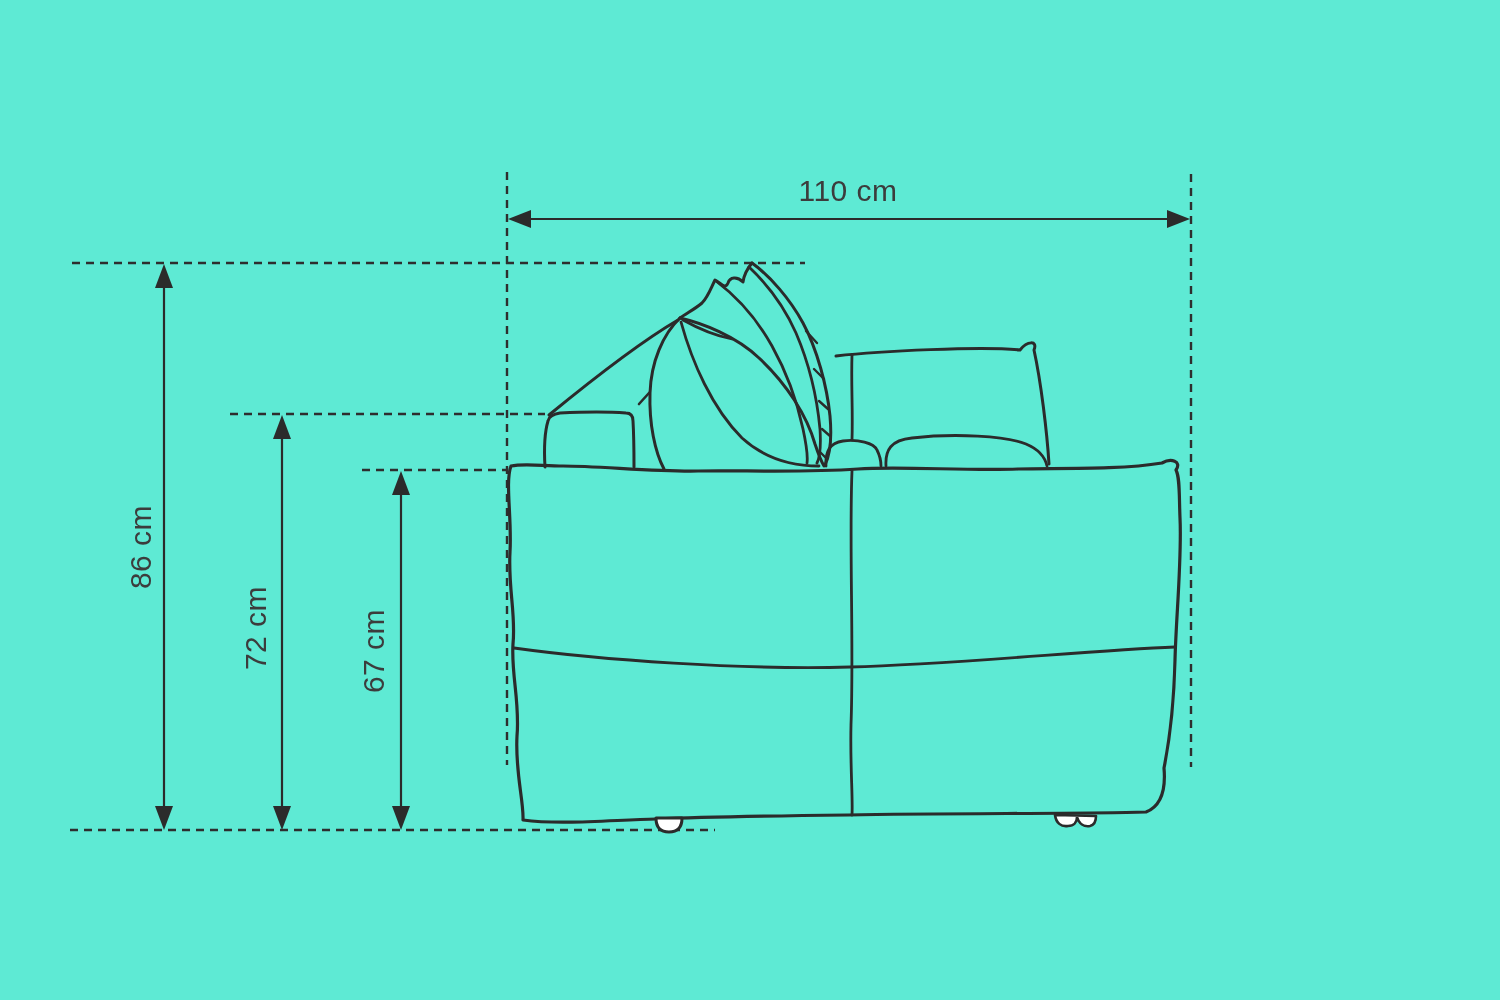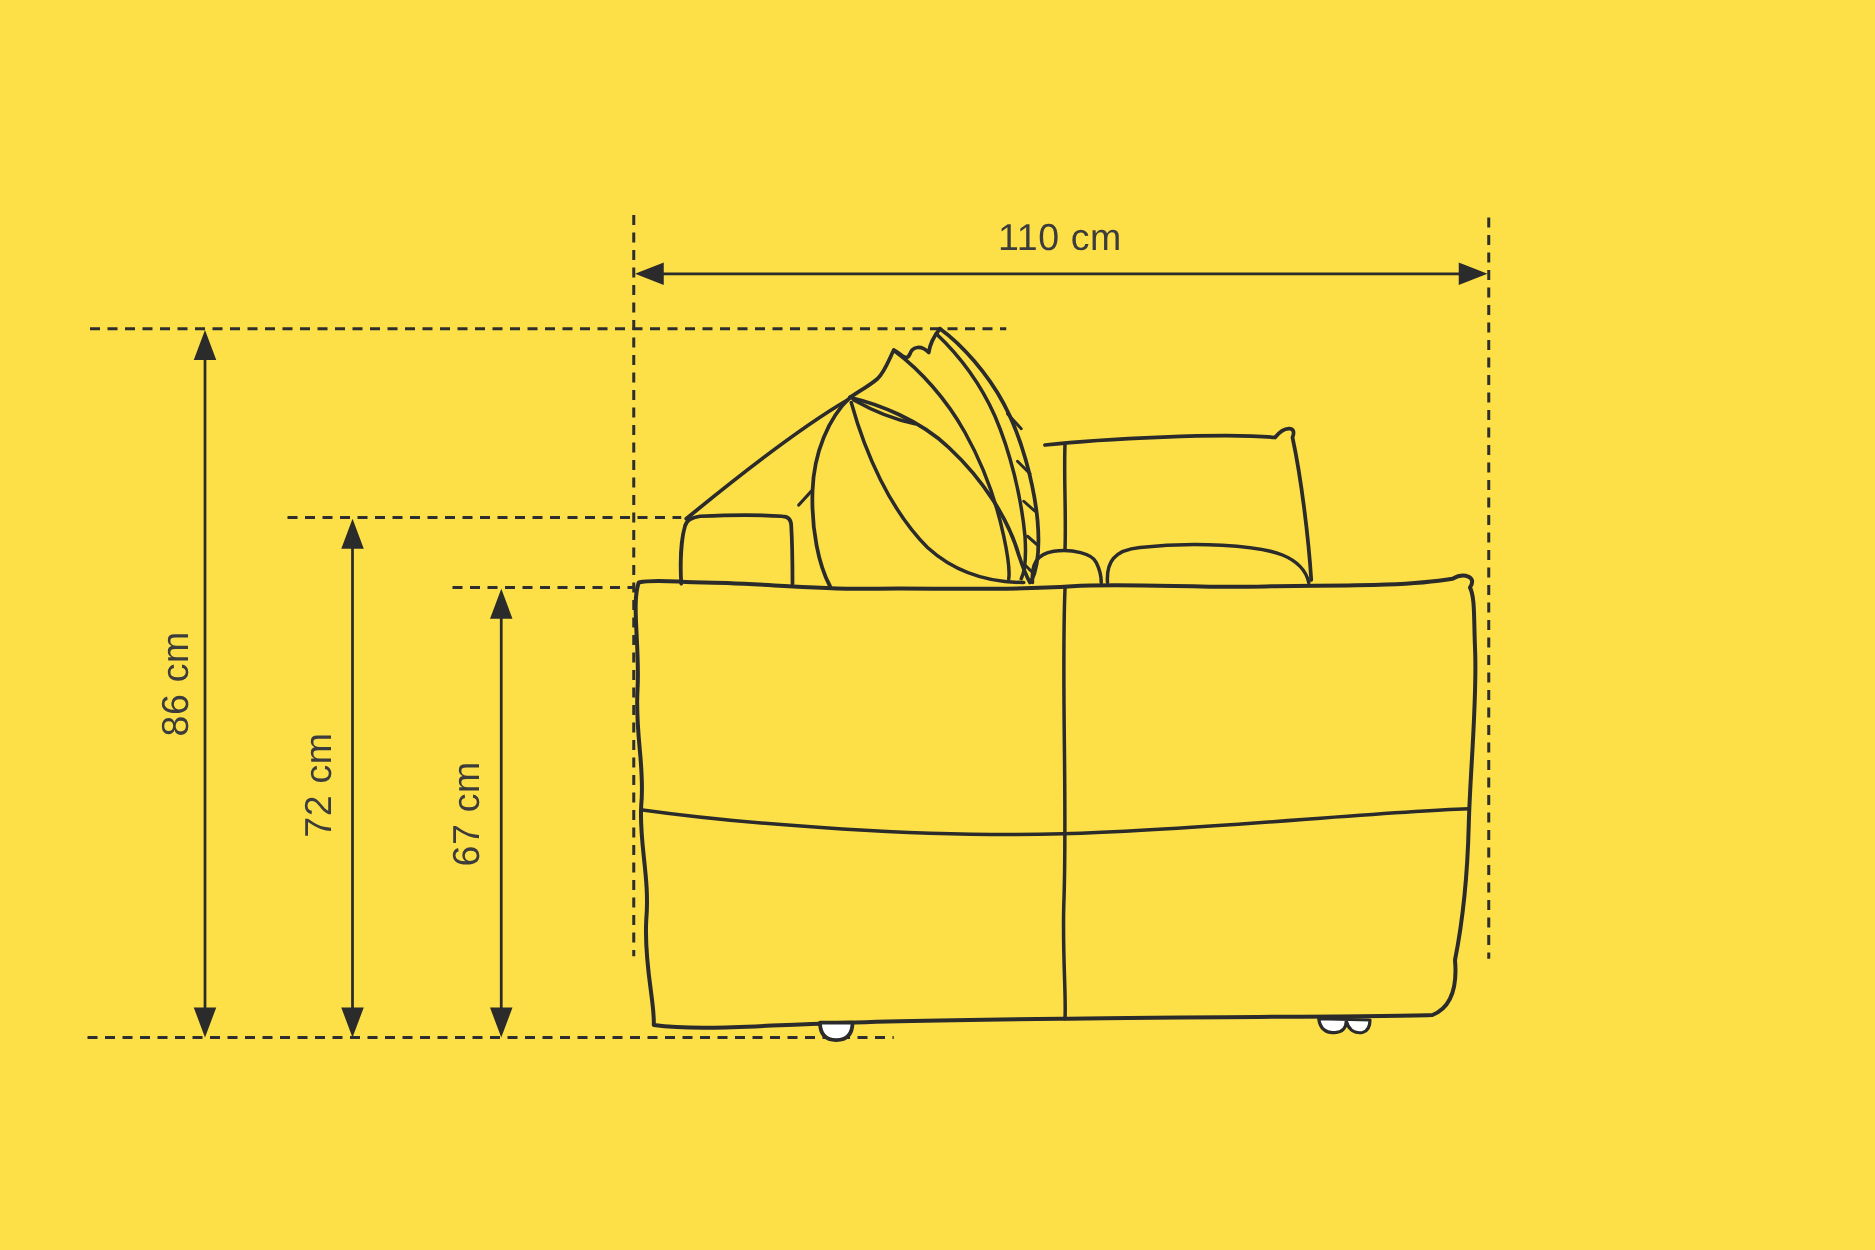--- a/index.html
+++ b/index.html
@@ -4,21 +4,21 @@
 <style>
   html, body {
     margin: 0;
     padding: 0;
     background: #ffffff;
   }
   .stage {
     position: relative;
     width: 1500px;
     height: 1000px;
-    background: #fde047;
+    background: #5eead4;
     overflow: hidden;
     font-family: "Liberation Sans", "DejaVu Sans", sans-serif;
   }
   .stage svg {
     position: absolute;
     left: 0;
     top: 0;
   }
   .dim-label {
     position: absolute;

